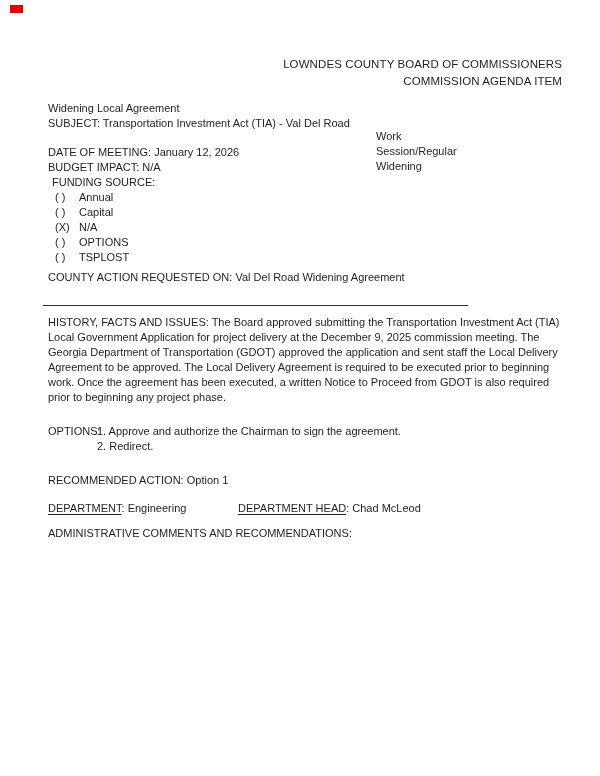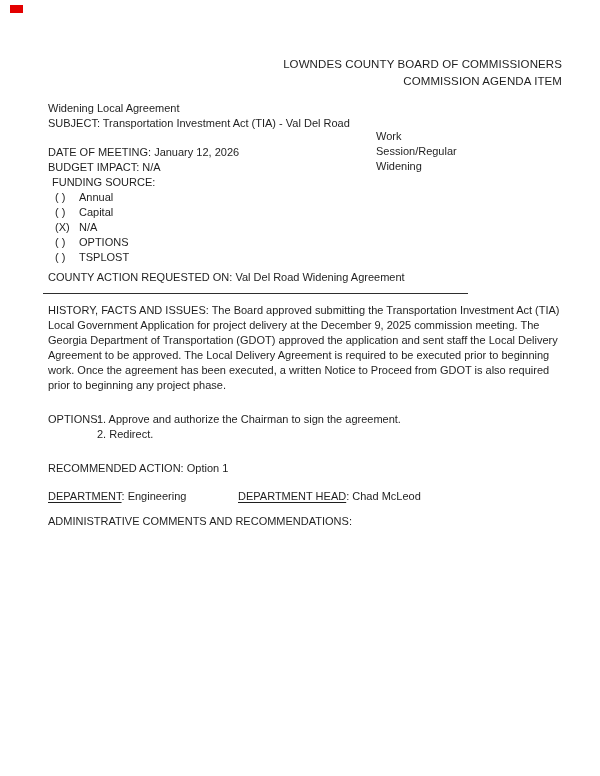--- a/index.html
+++ b/index.html
@@ -48,21 +48,21 @@
   .funding-label { padding-left: 4px; }
   .funding-list { margin: 0; padding: 0; }
   .funding-row { display: flex; padding-left: 7px; height: 15px; }
   .funding-mark { width: 24px; flex: 0 0 24px; }
   .county-action { margin-top: 5px; }
   .county-action .underline-block {
     display: inline-block;
     width: 420px;
     margin-left: -5px;
     padding-left: 5px;
-    padding-bottom: 8px;
+    padding-bottom: 20px;
     border-bottom: 1px solid #2e2e2e;
   }
   .history-par { margin-top: 9px; width: 514px; }
   .options-block { margin-top: 19px; display: flex; }
   .options-label { width: 49px; flex: 0 0 49px; }
   .recommended-line { margin-top: 19px; }
   .department-row { margin-top: 13px; display: flex; }
   .department-left { width: 190px; flex: 0 0 190px; }
   .u { text-decoration: underline; text-underline-offset: 2px; }
   .admin-line { margin-top: 10px; }

